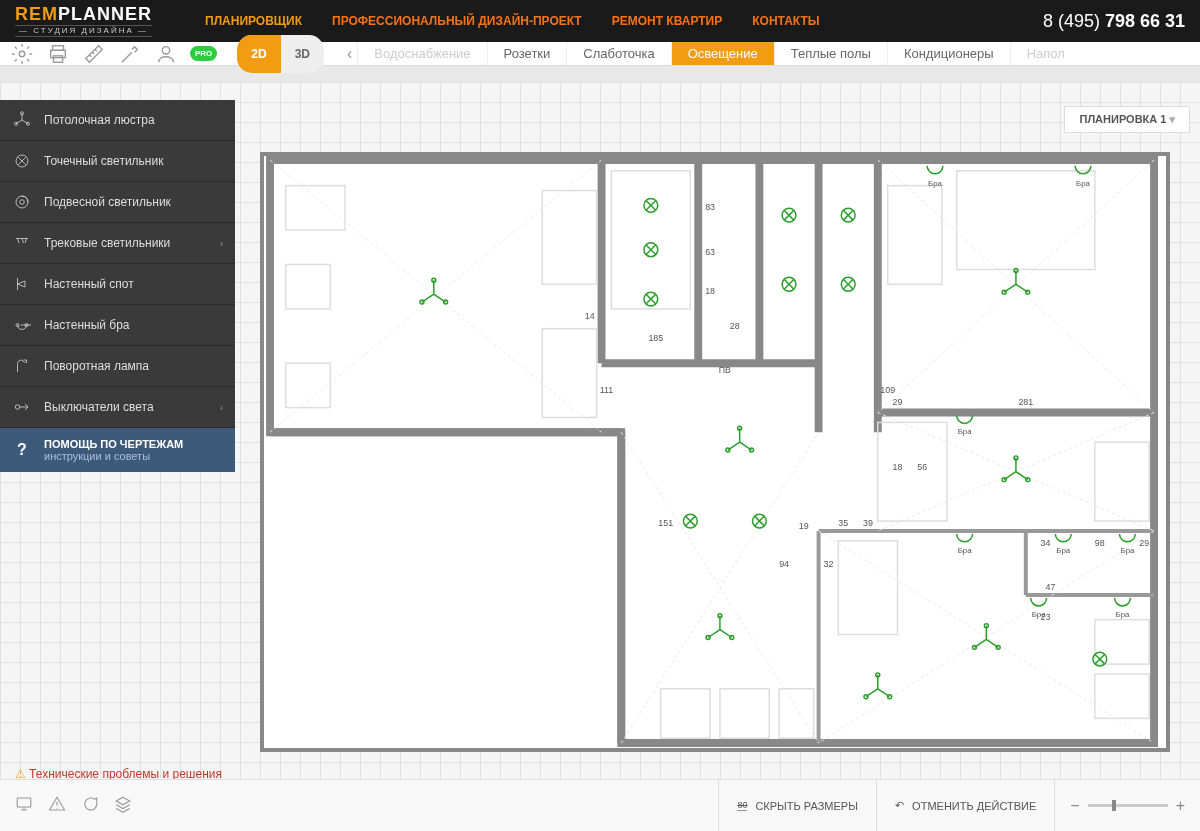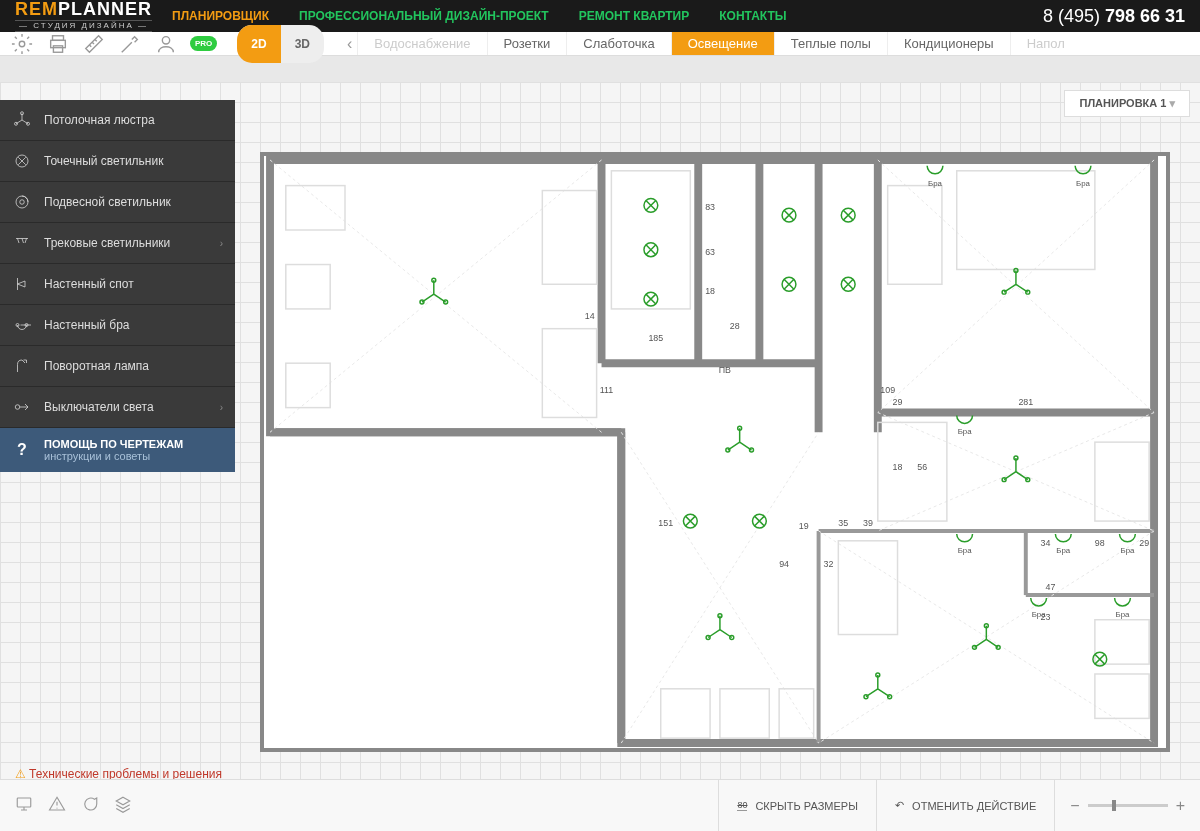--- a/index.html
+++ b/index.html
@@ -1,26 +1,26 @@
 <!DOCTYPE html>
 <html><head>
 <meta charset="utf-8">
 <style>
 * { box-sizing: border-box; margin: 0; padding: 0; }
 body { font-family: Arial, sans-serif; background: #e8e8e8; width: 1200px; height: 831px; overflow: hidden; position: relative; }
 
 
-.header { background: #1a1a1a; height: 32px; display: flex; align-items: center; padding: 0 15px; justify-content: space-between; }
+.header { background: #1a1a1a; height: 42px; display: flex; align-items: center; padding: 0 15px; justify-content: space-between; gap: 33px; }
 .logo { display: flex; flex-direction: column; line-height: 1; }
 .logo-top { font-size: 18px; font-weight: bold; letter-spacing: 1px; }
 .logo-rem { color: #f39c12; }
 .logo-planner { color: #fff; }
 .logo-sub { color: #ccc; font-size: 8px; letter-spacing: 2px; border-top: 1px solid #555; border-bottom: 1px solid #555; padding: 1px 0; margin-top: 2px; text-align: center;}
 .nav { display: flex; gap: 30px; margin-left: 20px; flex: 1; }
-.nav-item { color: #22c55e; font-size: 12px; font-weight: bold; cursor: pointer; }
+.nav-item { color: #f97316; font-size: 12px; font-weight: bold; cursor: pointer; }
 .nav-item.active { color: #f39c12; }
 .phone { color: #fff; font-size: 18px; }
 .phone-prefix { font-weight: normal; margin-left: 16px; }
 .phone-num { font-weight: bold; }
 
 
 .toolbar { background: #fff; height: 24px; display: flex; align-items: stretch; border-bottom: 1px solid #ddd; }
 .tool-group { display: flex; align-items: center; padding: 0 10px; gap: 12px; }
 .tool-icon { width: 24px; height: 24px; display: flex; align-items: center; justify-content: center; color: #999; cursor: pointer; }
 .tool-icon svg { width: 22px; height: 22px; stroke: #999; fill: none; stroke-width: 1.5; }
@@ -46,21 +46,21 @@
 .side-help-text { font-size: 11px; }
 .side-help-title { color: #fff; font-weight: bold; }
 .side-help-sub { color: #a8c0d8; }
 
 
 .canvas { position: absolute; top: 82px; left: 0; right: 0; bottom: 36px; 
   background-color: #f5f5f5;
   background-image: linear-gradient(#e0e0e0 1px, transparent 1px), linear-gradient(90deg, #e0e0e0 1px, transparent 1px);
   background-size: 20px 20px;
 }
-.plan-selector { position: absolute; right: 10px; top: 8px; background: #fff; border: 1px solid #ddd; padding: 6px 14px; font-size: 11px; font-weight: bold; color: #555; cursor: pointer; }
+.plan-selector { position: absolute; right: 10px; top: 24px; background: #fff; border: 1px solid #ddd; padding: 6px 14px; font-size: 11px; font-weight: bold; color: #555; cursor: pointer; }
 .plan-selector::after { content: ' ▾'; color: #aaa; }
 
 
 .floorplan { position: absolute; left: 260px; top: 70px; width: 910px; height: 600px; background: #fff; border: 4px solid #888; }
 .floorplan svg { width: 100%; height: 100%; }
 .wall { stroke: #888; stroke-width: 8; fill: none; }
 .wall-thin { stroke: #999; stroke-width: 4; fill: none; }
 .furniture { stroke: #ddd; stroke-width: 1.5; fill: none; }
 .diagonal { stroke: #e8e8e8; stroke-width: 1; stroke-dasharray: 3,3; fill:none;}
 .light { stroke: #2a9d2a; stroke-width: 1.5; fill: none; }

